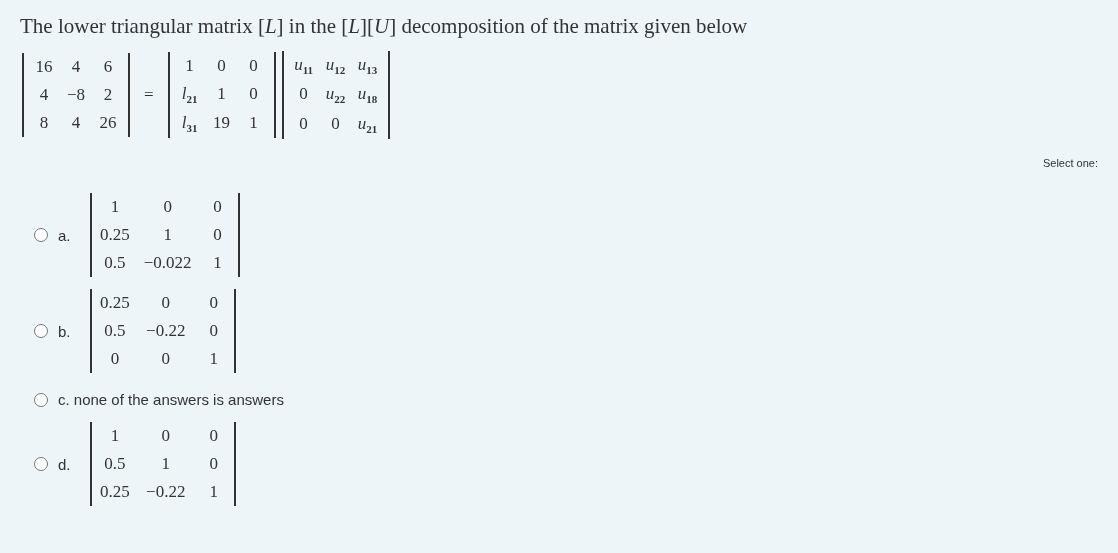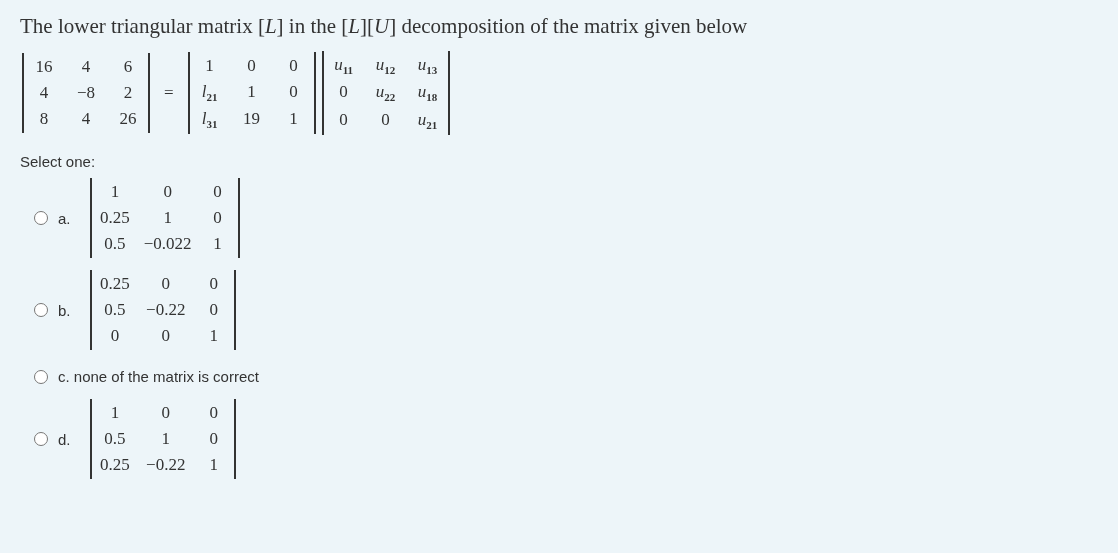--- a/index.html
+++ b/index.html
@@ -31,37 +31,39 @@
       width: 2px;
       align-self: stretch;
       background: #333;
       position: relative;
     }
     .matrix-body {
       display: grid;
       padding: 4px 8px;
       row-gap: 6px;
       column-gap: 18px;
+      gap: 8px;
     }
     .cell {
       text-align: center;
       min-width: 24px;
       font-size: 17px;
     }
     .cell-wide { min-width: 44px; }
     .equals {
       margin: 0 8px;
       font-size: 17px;
     }
     .italic { font-style: italic; }
     .sub { font-size: 11px; vertical-align: sub; font-weight: bold; }
     .select-label {
       font-family: Arial, Helvetica, sans-serif;
-      font-size: 15px;
-      margin: 14px 0 8px 0;
+      font-size: 11px;
+      margin: 14px 0 24px 0;
+      text-align: right;
     }
     .option {
       display: flex;
       align-items: center;
       gap: 10px;
       margin: 6px 0 12px 14px;
       font-family: Arial, Helvetica, sans-serif;
       font-size: 15px;
     }
     .option input[type="radio"] {
@@ -173,21 +175,21 @@
       <span class="cell">0</span>
       <span class="cell cell-wide">0</span>
       <span class="cell">1</span>
     </span>
     <span class="bracket"></span>
   </span>
 </div>
 
 <div class="option" style="margin-top:18px;margin-bottom:14px">
   <input type="radio" name="ans" style="">
-  <span>c. none of the matrix is correct</span>
+  <span>c. none of the answers is answers</span>
 </div>
 
 <div class="option">
   <input type="radio" name="ans" style="">
   <span class="opt-label">d.</span>
   <span class="matrix spacer-indent">
     <span class="bracket"></span>
     <span class="matrix-body" style="grid-template-columns:auto auto auto; column-gap:14px">
       <span class="cell">1</span>
       <span class="cell cell-wide">0</span>

